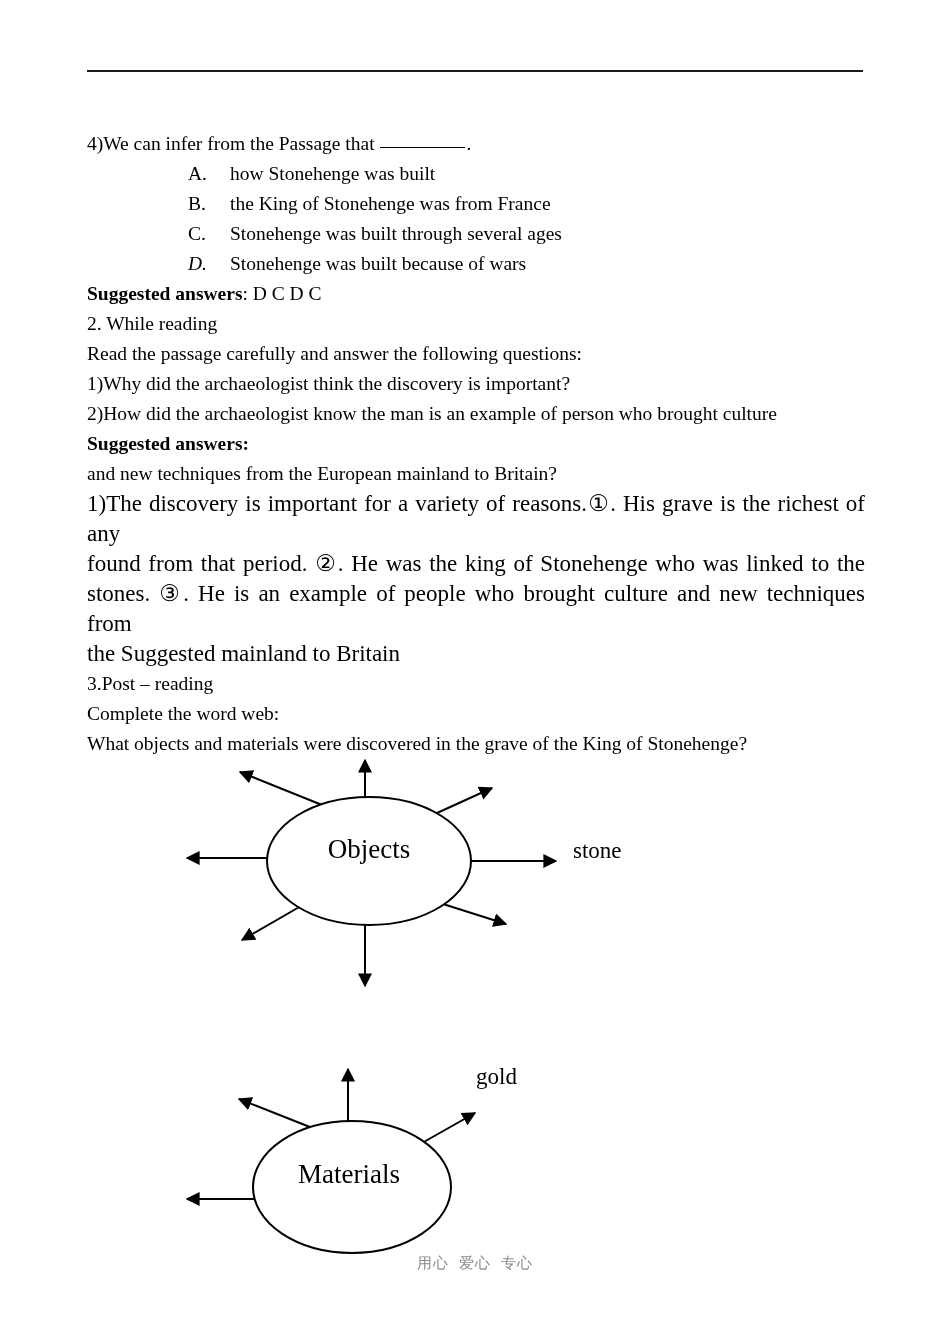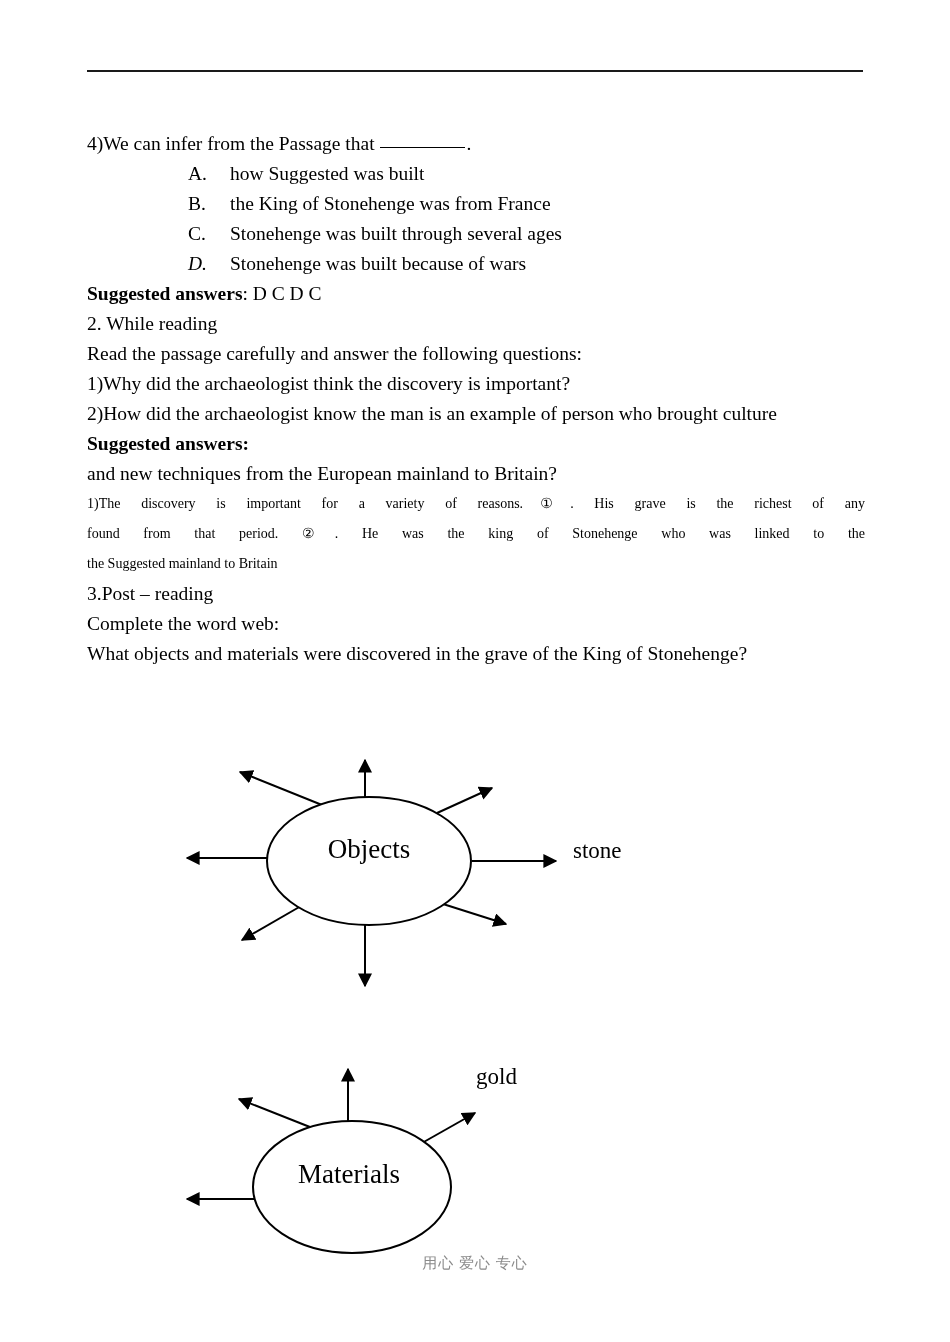--- a/index.html
+++ b/index.html
@@ -43,21 +43,21 @@
     line-height: 30px;
   }
 
   .line {
     white-space: nowrap;
   }
 
   .para-justify {
     text-align: justify;
     text-justify: inter-word;
-    font-size: 14px;
+    font-size: 23px;
     line-height: 30px;
   }
   .para-justify .lastline {
     text-align: left;
   }
 
   .bold { font-weight: bold; }
   .ital { font-style: italic; }
 
   .blank-fill {
@@ -114,41 +114,41 @@
     fill: #000;
   }
 
   
   .footer {
     position: absolute;
     left: 0;
     top: 1245px;
     width: 950px;
     text-align: center;
-    font-family: Liberation Serif, serif;
+    font-family: Liberation Mono, monospace;
     font-size: 15px;
     color: #8a8a8a;
     letter-spacing: 1px;
   }
 </style>
 </head>
 <body>
 
 <div class="page">
 
   <div class="header-rule"></div>
 
   <div class="body-text">
 
     <div class="line"><span>4)We can infer from the Passage that </span><span class="blank-fill"></span><span>.</span></div>
 
     <div class="options">
       <div class="opt-row">
         <span class="opt-letter">A.</span>
-        <span class="opt-text">how Suggested was built</span>
+        <span class="opt-text">how Stonehenge was built</span>
       </div>
       <div class="opt-row">
         <span class="opt-letter">B.</span>
         <span class="opt-text">the King of Stonehenge was from France</span>
       </div>
       <div class="opt-row">
         <span class="opt-letter">C.</span>
         <span class="opt-text">Stonehenge was built through several ages</span>
       </div>
       <div class="opt-row">
@@ -163,20 +163,21 @@
     <div class="line">Read the passage carefully and answer the following questions:</div>
     <div class="line">1)Why did the archaeologist think the discovery is important?</div>
     <div class="line">2)How did the archaeologist know the man is an example of person who brought culture</div>
     <div class="line bold">Suggested answers:</div>
 
     <div class="line">and new techniques from the European mainland to Britain?</div>
 
     <div class="para-justify">
       <div style="text-align:justify; text-align-last:justify;">1)The discovery is important for a variety of reasons.①. His grave is the richest of any</div>
       <div style="text-align:justify; text-align-last:justify;">found from that period. ②. He was the king of Stonehenge who was linked to the</div>
+      <div style="text-align:justify; text-align-last:justify;">stones.   ③. He is an example of people who brought culture and new techniques from</div>
       <div class="lastline">the Suggested mainland to Britain</div>
     </div>
 
 
     <div class="line">3.Post – reading</div>
     <div class="line">Complete the word web:</div>
     <div class="line">What objects and materials were discovered in the grave of the King of Stonehenge?</div>
 
   </div>
 

